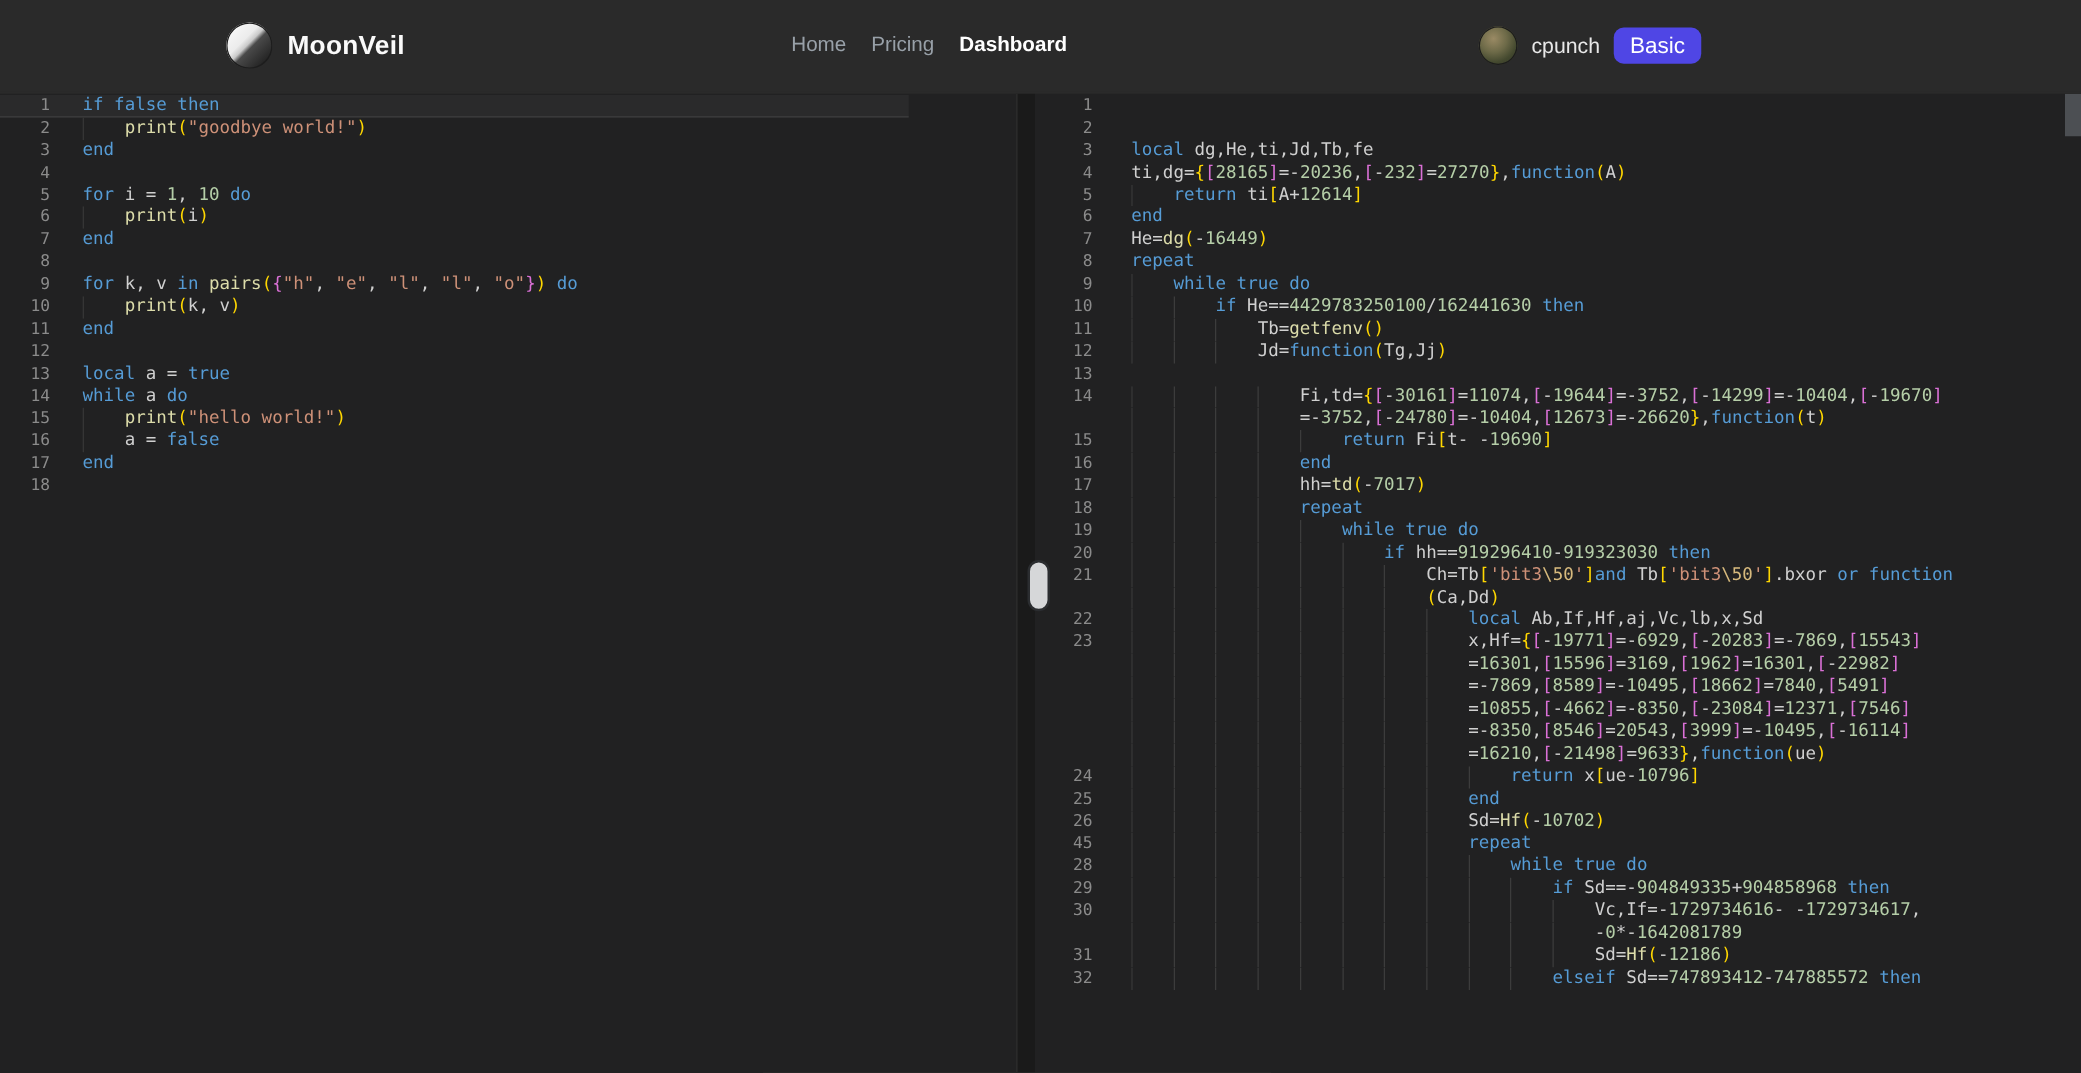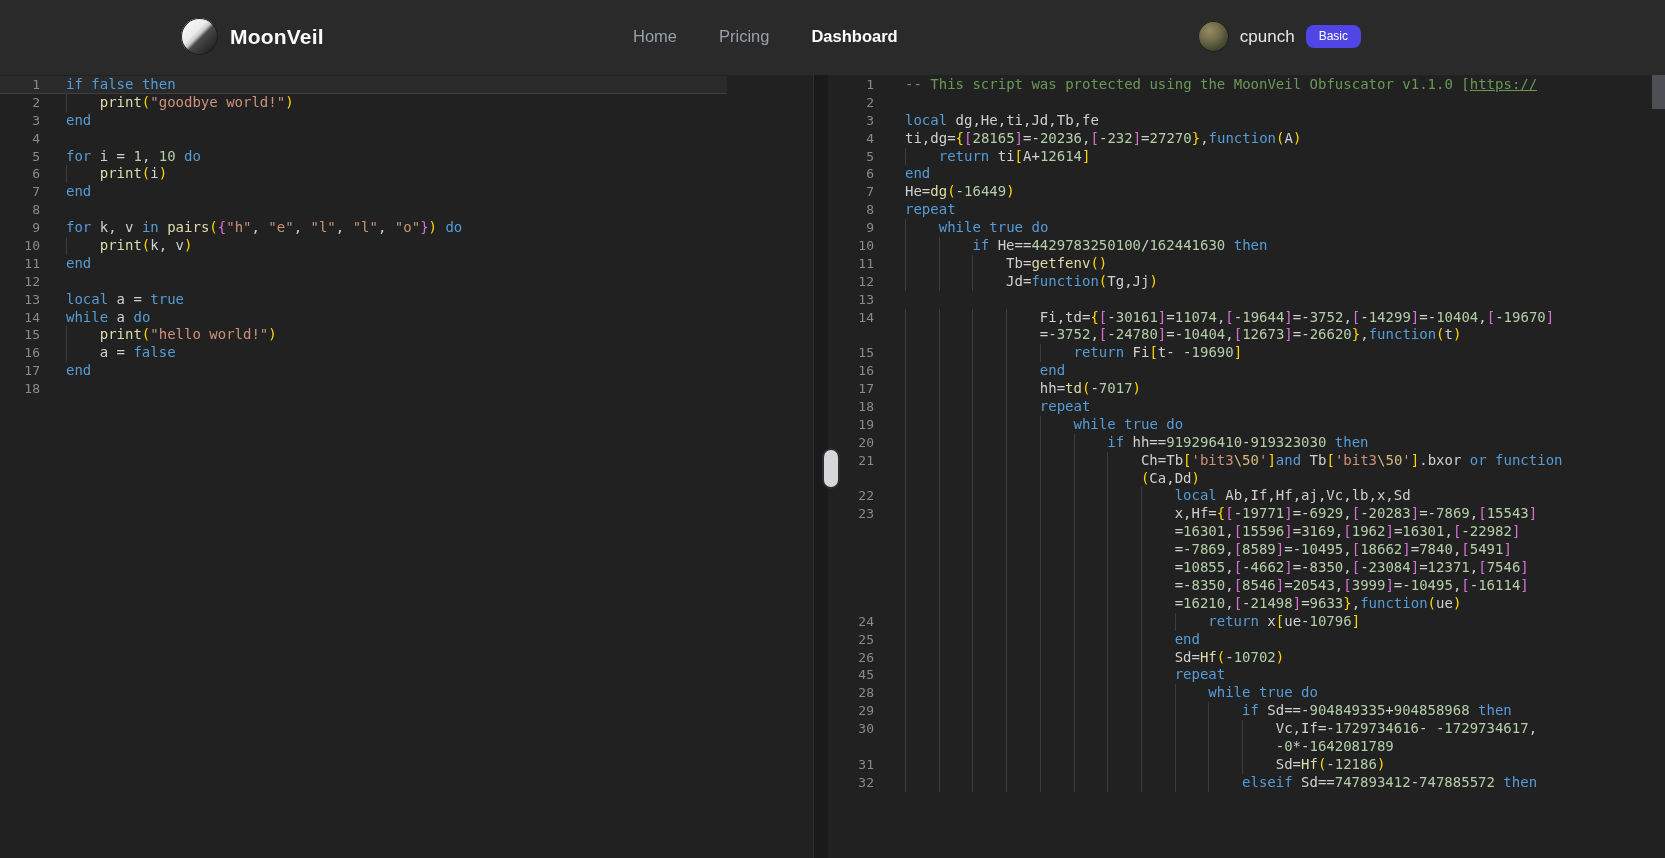--- a/index.html
+++ b/index.html
@@ -6,29 +6,29 @@
   html,body { width:1665px; height:858px; background:#2a2a2a; overflow:hidden;
               font-family:"Liberation Sans", sans-serif; }
 
   
   .header { position:relative; height:73px; background:#2a2a2a; }
   .brand { position:absolute; left:181px; top:0; height:73px; display:flex; align-items:center; gap:12px; }
   .moon { width:37px; height:37px; border-radius:50%;
           background:linear-gradient(135deg,#fdfdfd 0%,#ececec 38%,#c9c9c9 47%,#4a4a4a 54%,#232323 85%);
           box-shadow:0 0 0 1px #1d1d1d inset; }
   .brand-title { font-size:21px; font-weight:bold; color:#fafafa; letter-spacing:.2px; }
-  .nav { position:absolute; left:633px; top:0; height:73px; display:flex; align-items:center; gap:42px; font-size:16.5px; }
+  .nav { position:absolute; left:633px; top:0; height:73px; display:flex; align-items:center; gap:20px; font-size:16.5px; }
   .nav .nav-item { color:#98a0a8; cursor:pointer; }
   .nav .nav-item.active { color:#ffffff; font-weight:600; }
   .userbox { position:absolute; right:304px; top:0; height:73px; display:flex; align-items:center; gap:11px; }
   .avatar { width:31px; height:31px; border-radius:50%;
             background:radial-gradient(circle at 38% 32%, #9a8a64 0%, #6d6a48 38%, #44492f 66%, #2b301f 100%);
             box-shadow:0 0 0 1px #1c1c1c inset; }
   .uname { color:#e8e8e8; font-size:17px; }
-  .badge { color:#ffffff; font-size:12px; padding:4px 13px; border-radius:8px; line-height:1.2; }
+  .badge { color:#ffffff; font-size:18px; padding:4px 13px; border-radius:8px; line-height:1.2; }
 
   
   .main { position:relative; height:785px; }
   .pane { position:absolute; top:2px; bottom:0; background:#212122; overflow:hidden; }
   .pane-left  { left:0; width:813px; }
   .divider    { position:absolute; left:813px; width:15px; top:2px; bottom:0; background:#1a1a1a; border-left:1px solid #2f2f2f; }
   .pane-right { left:828px; right:0; }
   .resize-handle { position:absolute; left:822px; top:375px; width:18px; height:41px;
                    background:#d6d7d9; border:2px solid #2b2d30; border-radius:10px; cursor:col-resize; z-index:5; }
 
@@ -125,21 +125,21 @@
         <div class="mline" style="height: 1.5px; margin-bottom: 0.6px;"><span class="mseg" style="width: 0px;"></span></div>
         <div class="mline" style="height: 1.5px; margin-bottom: 0.6px;"><span class="mseg" style="width: 0px;"></span></div>
       </div>
   </div>
 
   <div class="divider"></div>
   <div class="resize-handle"></div>
 
   <div class="pane pane-right" id="pane-right">
     <div class="rows" id="rows-right">
-        <div class="code-row"><span class="gutter" style="flex: 0 0 46px;">1</span><span style="flex: 0 0 31px;"></span><span class="code"><span class="tk-c">-- This script was protected using the MoonVeil Obfuscator v1.1.0 [</span><span class="tk-cu">https://</span></span></div>
+        <div class="code-row"><span class="gutter" style="flex: 0 0 46px;">1</span><span style="flex: 0 0 31px;"></span></div>
         <div class="code-row"><span class="gutter" style="flex: 0 0 46px;">2</span><span style="flex: 0 0 31px;"></span><span class="code">​</span></div>
         <div class="code-row"><span class="gutter" style="flex: 0 0 46px;">3</span><span style="flex: 0 0 31px;"></span><span class="code"><span class="tk-k">local</span><span class="tk-v"> dg,He,ti,Jd,Tb,fe</span></span></div>
         <div class="code-row"><span class="gutter" style="flex: 0 0 46px;">4</span><span style="flex: 0 0 31px;"></span><span class="code"><span class="tk-v">ti,dg=</span><span class="tk-b1">{</span><span class="tk-b2">[</span><span class="tk-n">28165</span><span class="tk-b2">]</span><span class="tk-v">=-</span><span class="tk-n">20236</span><span class="tk-v">,</span><span class="tk-b2">[</span><span class="tk-v">-</span><span class="tk-n">232</span><span class="tk-b2">]</span><span class="tk-v">=</span><span class="tk-n">27270</span><span class="tk-b1">}</span><span class="tk-v">,</span><span class="tk-k">function</span><span class="tk-b1">(</span><span class="tk-v">A</span><span class="tk-b1">)</span></span></div>
         <div class="code-row"><span class="gutter" style="flex: 0 0 46px;">5</span><span style="flex: 0 0 31px;"></span><span class="code"><span class="ind"></span><span class="tk-k">return</span><span class="tk-v"> ti</span><span class="tk-b1">[</span><span class="tk-v">A+</span><span class="tk-n">12614</span><span class="tk-b1">]</span></span></div>
         <div class="code-row"><span class="gutter" style="flex: 0 0 46px;">6</span><span style="flex: 0 0 31px;"></span><span class="code"><span class="tk-k">end</span></span></div>
         <div class="code-row"><span class="gutter" style="flex: 0 0 46px;">7</span><span style="flex: 0 0 31px;"></span><span class="code"><span class="tk-v">He=</span><span class="tk-f">dg</span><span class="tk-b1">(</span><span class="tk-v">-</span><span class="tk-n">16449</span><span class="tk-b1">)</span></span></div>
         <div class="code-row"><span class="gutter" style="flex: 0 0 46px;">8</span><span style="flex: 0 0 31px;"></span><span class="code"><span class="tk-k">repeat</span></span></div>
         <div class="code-row"><span class="gutter" style="flex: 0 0 46px;">9</span><span style="flex: 0 0 31px;"></span><span class="code"><span class="ind"></span><span class="tk-k">while</span><span class="tk-v"> </span><span class="tk-k">true</span><span class="tk-v"> </span><span class="tk-k">do</span></span></div>
         <div class="code-row"><span class="gutter" style="flex: 0 0 46px;">10</span><span style="flex: 0 0 31px;"></span><span class="code"><span class="ind"></span><span class="ind"></span><span class="tk-k">if</span><span class="tk-v"> He==</span><span class="tk-n">4429783250100</span><span class="tk-v">/</span><span class="tk-n">162441630</span><span class="tk-v"> </span><span class="tk-k">then</span></span></div>
         <div class="code-row"><span class="gutter" style="flex: 0 0 46px;">11</span><span style="flex: 0 0 31px;"></span><span class="code"><span class="ind"></span><span class="ind"></span><span class="ind"></span><span class="tk-v">Tb=</span><span class="tk-f">getfenv</span><span class="tk-b1">(</span><span class="tk-b1">)</span></span></div>

